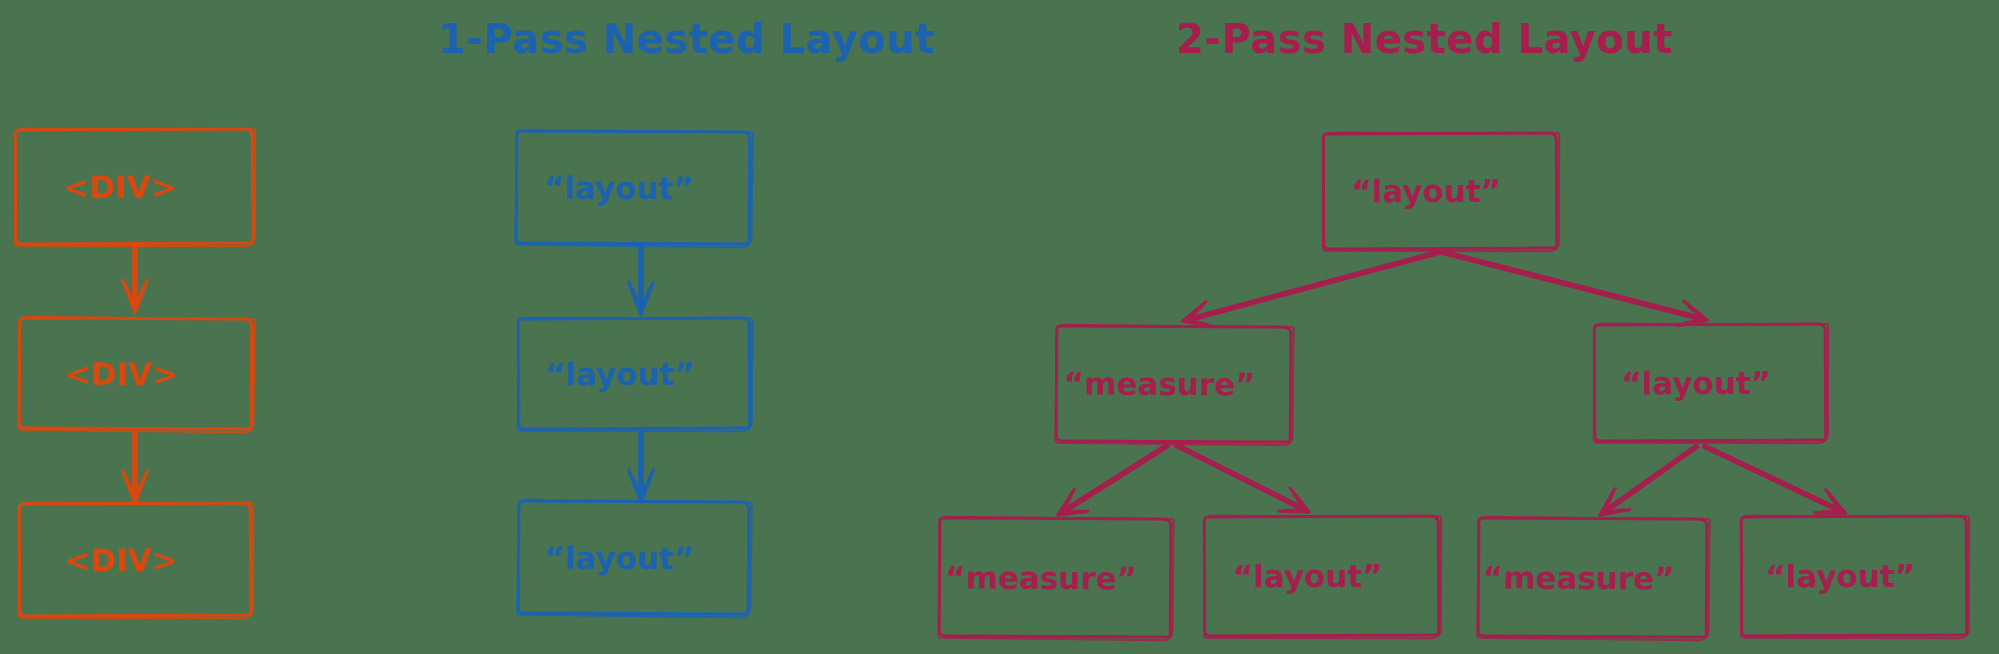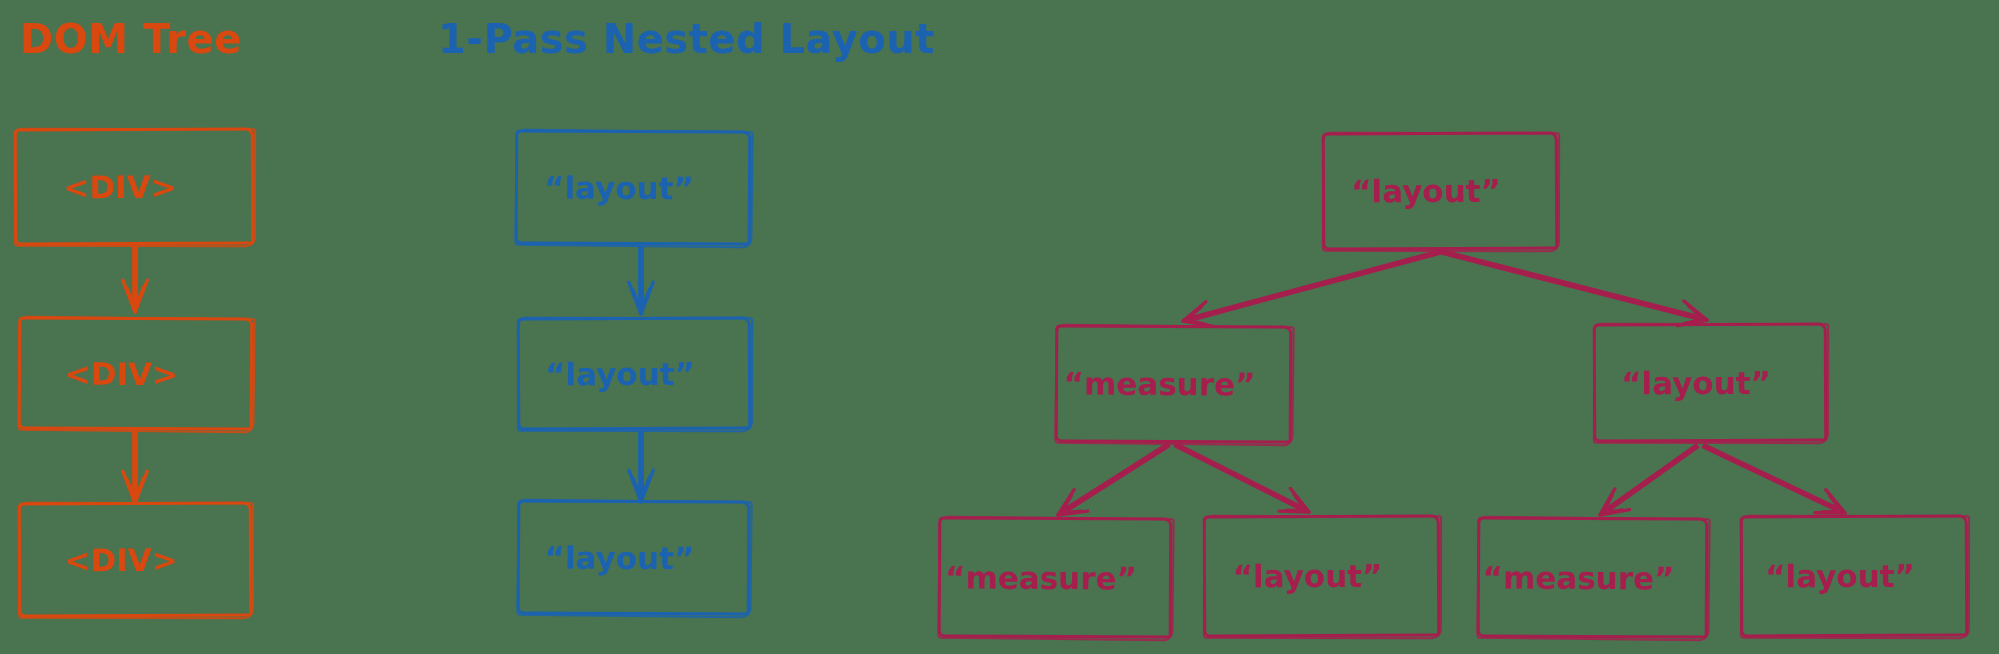--- a/index.html
+++ b/index.html
@@ -61,22 +61,22 @@
   #arrows line { fill: none; }
   .stroke-o { stroke: var(--c-orange, #d9480f); }
   .stroke-b { stroke: var(--c-blue, #1b63b1); }
   .stroke-p { stroke: var(--c-pink, #a61e4d); }
 </style>
 </head>
 <body style="background: rgb(74, 115, 80);">
 
 <div id="canvas" style="background: rgb(74, 115, 80);">
 
-  <div class="title o" style="left:20px; top:16px;">DOM Tree</div>
   <div class="title b" style="left:438px; top:16px;text-align:center;">1-Pass Nested Layout</div>
+  <div class="title p" style="left:1176px; top:16px;">2-Pass Nested Layout</div>
 
   <svg id="arrows" width="1999" height="654">
       <g class="stroke-o">
         <line x1="133.7" y1="247" x2="133.7" y2="306" stroke-width="3.1" stroke-linecap="round"></line>
         <line x1="136.3" y1="247" x2="136.3" y2="302" stroke-width="3.1" stroke-linecap="round"></line>
         <line x1="135" y1="312" x2="147.1845102845402" y2="280.25826549909516" stroke-width="3.4" stroke-linecap="round"></line>
         <line x1="133.5" y1="310" x2="143.24760822763216" y2="286.6066123992761" stroke-width="2.2" stroke-linecap="round"></line>
         <line x1="135" y1="312" x2="122.81548971545979" y2="280.25826549909516" stroke-width="3.4" stroke-linecap="round"></line>
         <line x1="136.5" y1="310" x2="126.75239177236783" y2="286.6066123992761" stroke-width="2.2" stroke-linecap="round"></line>
       </g>

